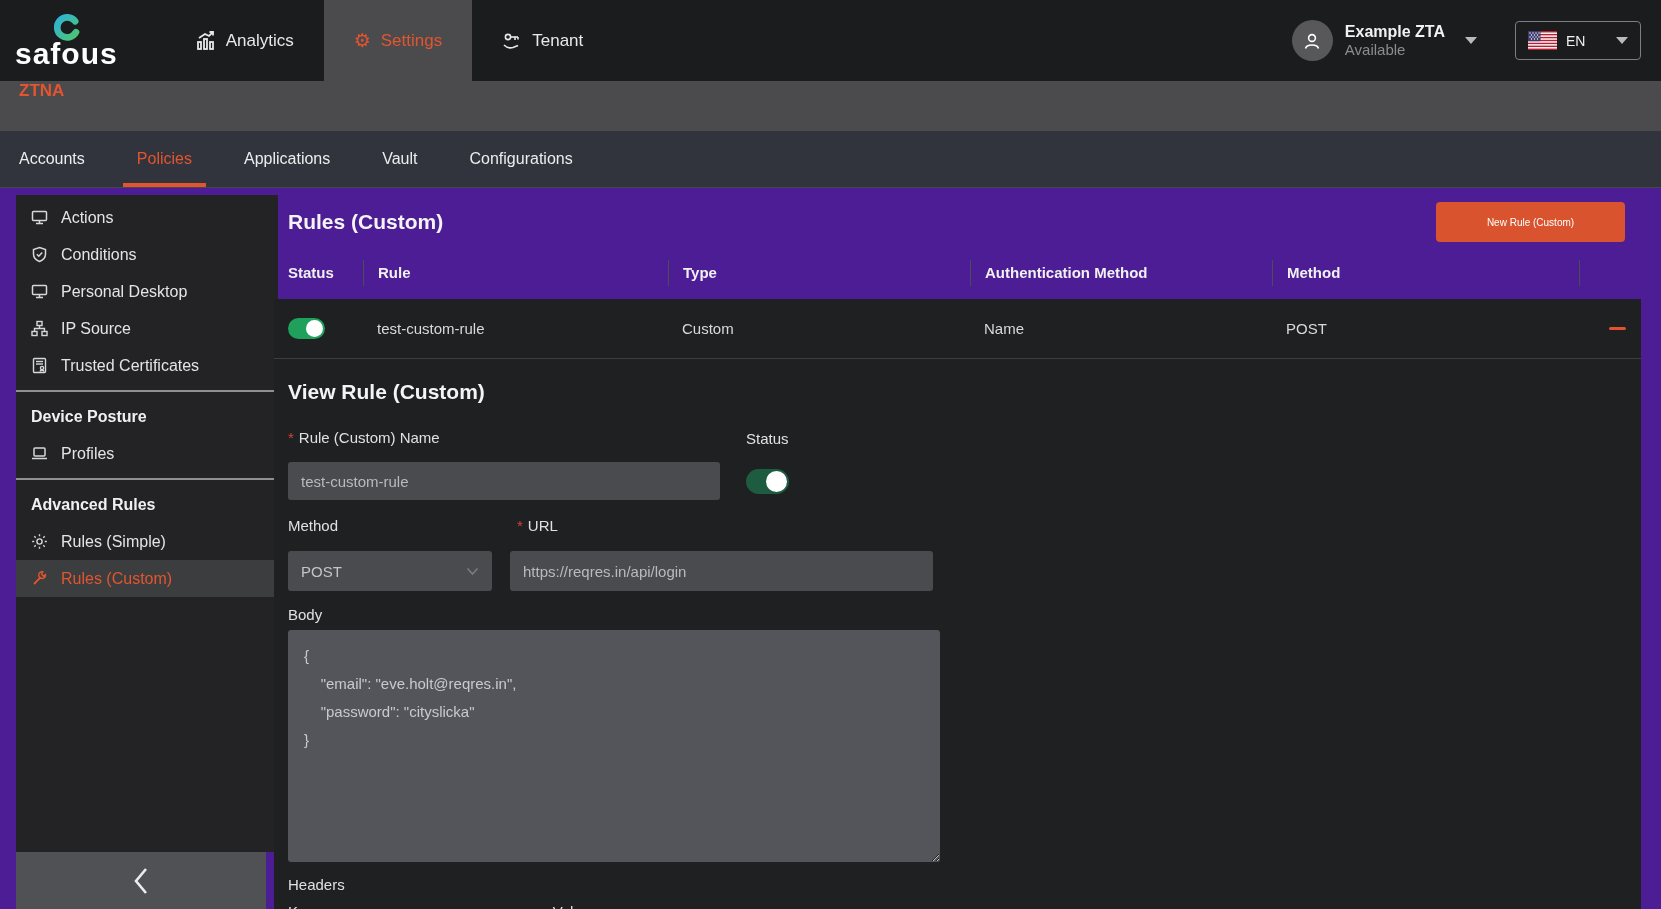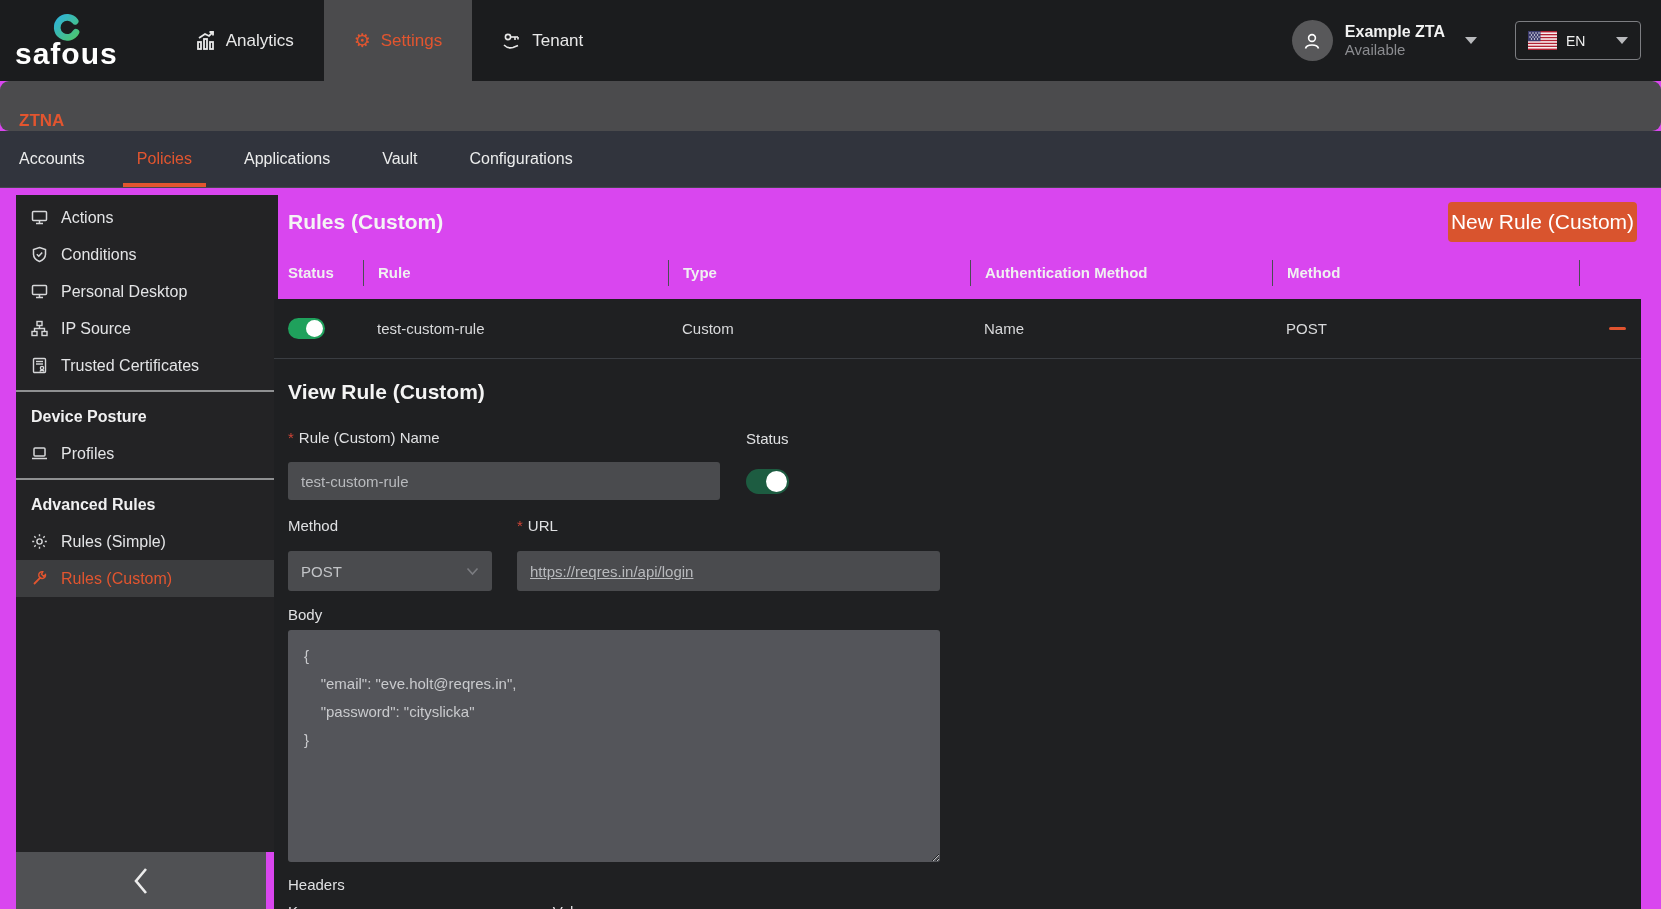--- a/index.html
+++ b/index.html
@@ -1,18 +1,18 @@
 <!DOCTYPE html>
 <html><head>
 <meta charset="utf-8">
 <style>
   * { margin:0; padding:0; box-sizing:border-box; }
   html,body { width:1661px; height:909px; background:#31343d; overflow:hidden; }
   body { font-family:"Liberation Sans","DejaVu Sans",sans-serif; color:#e6e6e6; }
-  .app { position:relative; width:1661px; height:909px; background:#d946ef; overflow:hidden; }
+  .app { position:relative; width:1661px; height:909px; background:#4c1d95; overflow:hidden; }
 
   
   .topbar { position:absolute; left:0; top:0; width:1661px; height:81px; background:#1b1c1e; display:flex; align-items:stretch; }
   .logo { display:flex; align-items:center; gap:2px; padding:0 18px 0 15px; cursor:pointer; }
   .logo-stack { display:flex; flex-direction:column; align-items:center; }
   .logo-text { font-size:30px; font-weight:bold; letter-spacing:1px; color:#ffffff; line-height:1; margin-top:-4px; }
   .topnav { display:flex; align-items:stretch; margin-left:30px; }
   .nav-item { display:flex; align-items:center; gap:10px; padding:17px 30px; font-size:17px; font-weight:normal; color:#e8e8e8; cursor:pointer; }
   .nav-item svg, .nav-item .uni-icon { color:#e8e8e8; }
   .nav-item.active { background:#4b4b4d; color:#e2552f; }
@@ -23,21 +23,21 @@
   .avatar { width:41px; height:41px; border-radius:50%; background:#58585a; display:flex; align-items:center; justify-content:center; }
   .user-texts { display:flex; flex-direction:column; line-height:1.2; }
   .user-name { font-size:16px; font-weight:bold; color:#f2f2f2; }
   .user-status { font-size:15px; color:#8b8c90; }
   .caret { width:0; height:0; border-left:6px solid transparent; border-right:6px solid transparent; border-top:7px solid #b9babd; margin-left:8px; }
   .lang { display:flex; align-items:center; gap:9px; border:1px solid #7d7e82; border-radius:4px; height:39px; padding:0 12px; min-width:126px; cursor:pointer; }
   .lang-code { font-size:14px; color:#f0f0f0; }
   .lang .caret { margin-left:auto; }
 
   
-  .ztna-bar { position:absolute; left:0; top:81px; width:1661px; height:50px; background:#4b4b4d; display:flex; align-items:flex-end; padding-left:19px;border-radius:9px; }
+  .ztna-bar { position:absolute; left:0; top:81px; width:1661px; height:50px; background:#4b4b4d; display:flex; align-items:flex-start; padding-left:19px; }
   .ztna-bar span { color:#e2552f; font-size:17px; font-weight:bold; }
   .tabs { position:absolute; left:0; top:131px; width:1661px; height:57px; background:#31343d; border-bottom:1px solid #45484e; display:flex; align-items:center; padding-left:19px; }
   .tab { position:relative; height:100%; display:flex; align-items:center; margin-right:52px; font-size:16px; color:#eceded; cursor:pointer; }
   .tab.active { color:#e2552f; }
   .tab.active::after { content:""; position:absolute; left:-14px; right:-14px; bottom:0; height:4px; background:#e2552f; }
 
   
   .content { position:absolute; left:0; top:188px; width:1661px; height:721px; }
 
   
@@ -47,21 +47,21 @@
   .side-item.active { background:#3c3d3f; color:#e2552f; }
   .side-item.active svg { color:#e2552f; }
   .side-header { height:37px; display:flex; align-items:center; padding-left:15px; font-size:16px; font-weight:bold; color:#f0f0f1; }
   .side-divider { height:2px; background:#8f9092; margin:6px 0; }
   .collapse-bar { position:absolute; left:16px; top:664px; width:250px; height:57px; background:#505154; display:flex; align-items:center; justify-content:center; cursor:pointer; }
 
   
   .main { position:absolute; left:274px; top:0; width:1367px; height:721px; }
   .main-title-row { position:absolute; left:0; top:14px; width:100%; height:40px; display:flex; align-items:center; }
   .main-title { font-size:21px; font-weight:bold; color:#f4f4f4; padding-left:14px; }
-  .btn-new { position:absolute; right:4px; top:0; height:40px; width:189px; background:#d9542e; color:#ffffff; font-size:21px; border:none; border-radius:4px; cursor:pointer; font-family:inherit; }
+  .btn-new { position:absolute; right:16px; top:0; height:40px; width:189px; background:#d9542e; color:#ffffff; font-size:10px; border:none; border-radius:4px; cursor:pointer; font-family:inherit; }
 
   .grid { display:grid; grid-template-columns:89px 305px 302px 302px 307px 1fr; align-items:center; }
   .thead { position:absolute; left:0; top:58px; width:100%; height:53px; }
   .thead .cell { display:flex; align-items:center; height:26px; padding-left:14px; font-size:15px; font-weight:bold; color:#f0f0f1; }
   .thead .cell.sep { border-left:1px solid #4a4d53; }
 
   .panel { position:absolute; left:0; top:111px; width:100%; height:714px; background:#1f2022; }
   .trow { height:60px; border-bottom:1px solid #3a3d42; }
   .trow .cell { padding-left:14px; font-size:15px; color:#d8d9db; }
   .minus-cell { display:flex; justify-content:center; }
@@ -92,21 +92,21 @@
   .row-a { margin-top:17px; }
   .row-b { margin-top:14px; display:flex; align-items:center; }
   .row-c { margin-top:16px; }
   .row-d { margin-top:15px; display:flex; align-items:center; }
 
   .inp { height:38px; background:#4a4b4e; border:none; border-radius:3px; color:#b8babd; font-size:15px; padding:0 13px; font-family:inherit; }
   .inp-name { width:432px; }
   .inp-url { width:423px; }
   .select { width:204px; height:40px; background:#4a4b4e; border-radius:3px; display:flex; align-items:center; padding:0 13px; color:#c2c4c7; font-size:15px; cursor:pointer; }
   .select svg { margin-left:auto; color:#7b7c80; }
-  .row-d .inp-url { margin-left:25px; height:40px;text-decoration:underline; }
+  .row-d .inp-url { margin-left:18px; height:40px; }
   .row-b .toggle { margin-left:26px; }
 
   .body-label { margin-top:13px; }
   .body-area { display:block; margin-top:6px; width:652px; height:232px; background:#54555a; border:none; border-radius:3px; color:#c9cacd; font-size:15px; line-height:28px; padding:12px 16px; resize:both; font-family:inherit; }
   .headers-label { margin-top:12px; }
   .kv-row { margin-top:9px; display:flex; }
   .kv-row .lbl:nth-child(2) { margin-left:239px; }
 </style>
 </head>
 <body>

